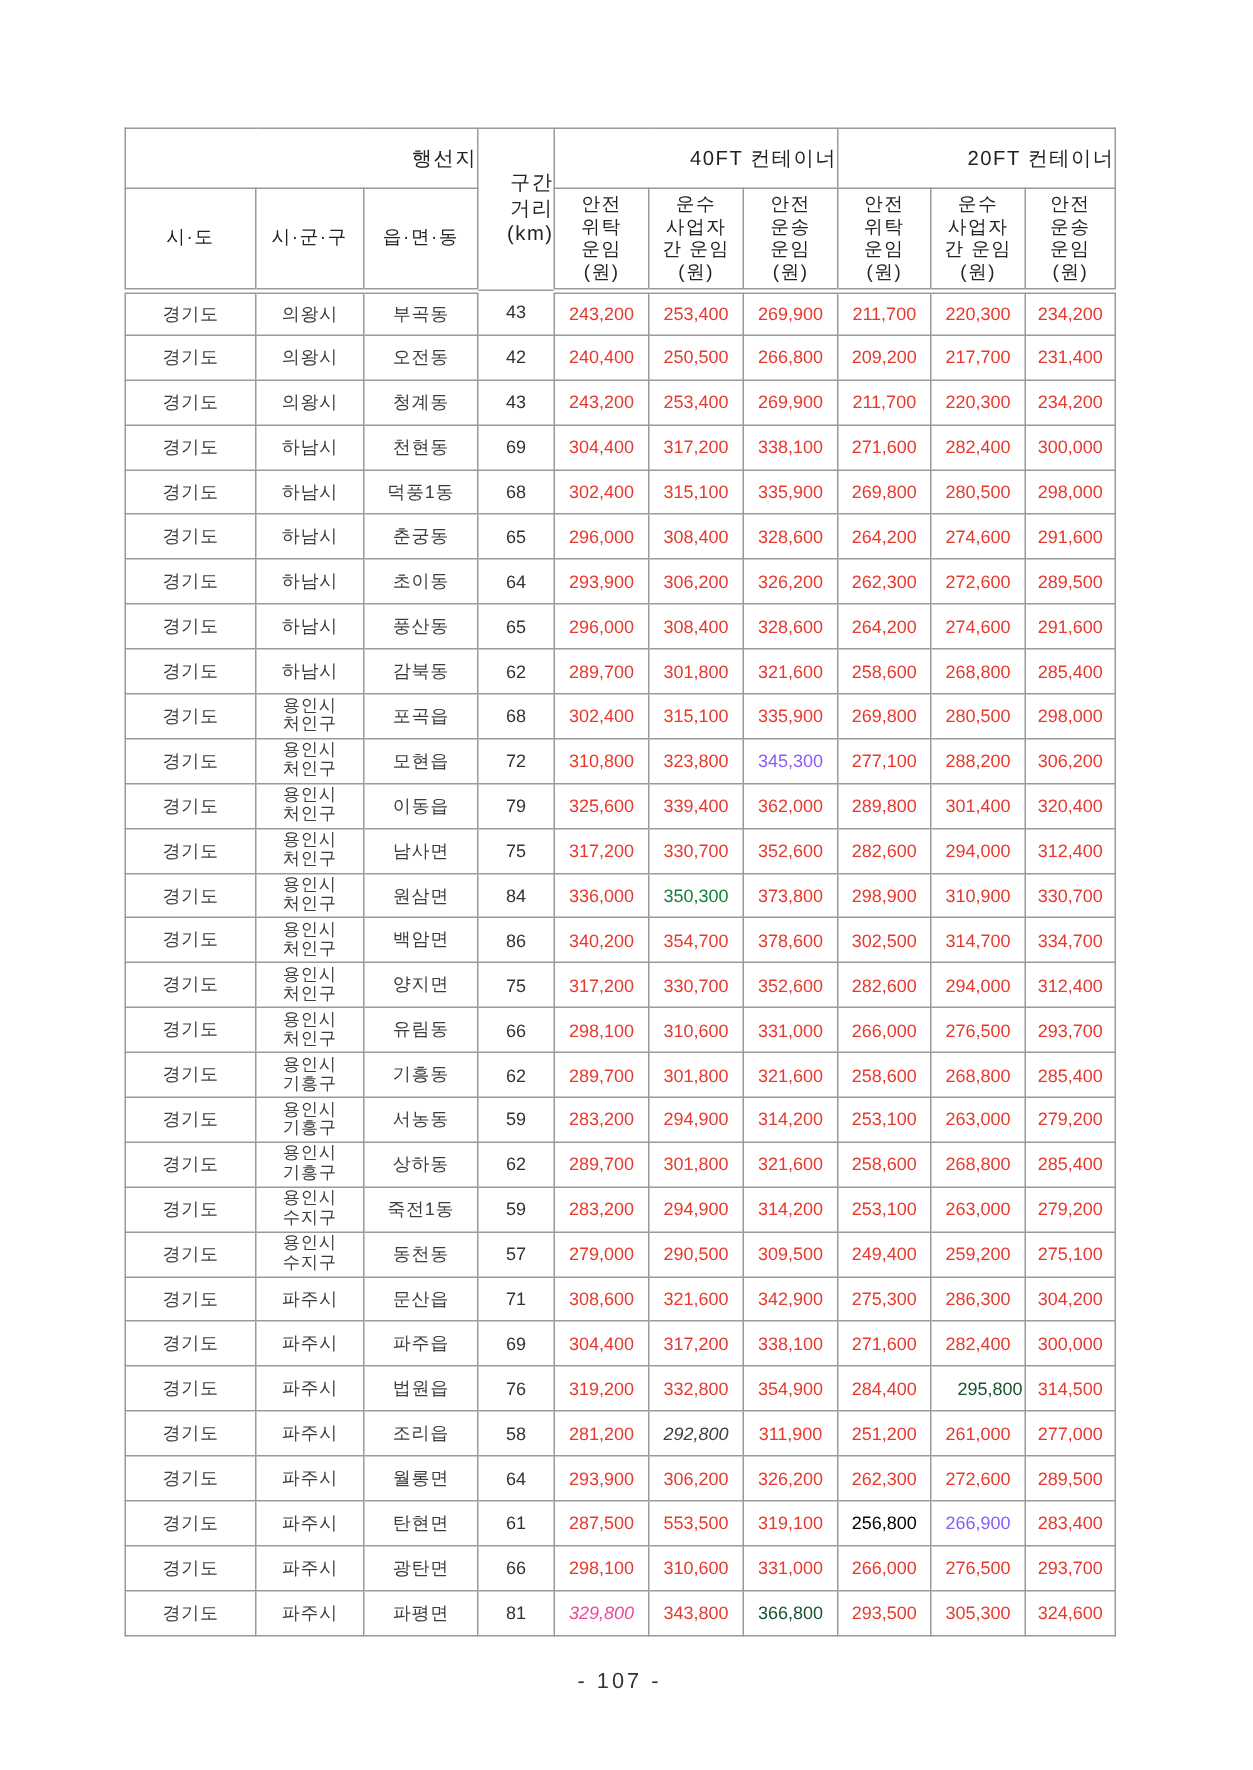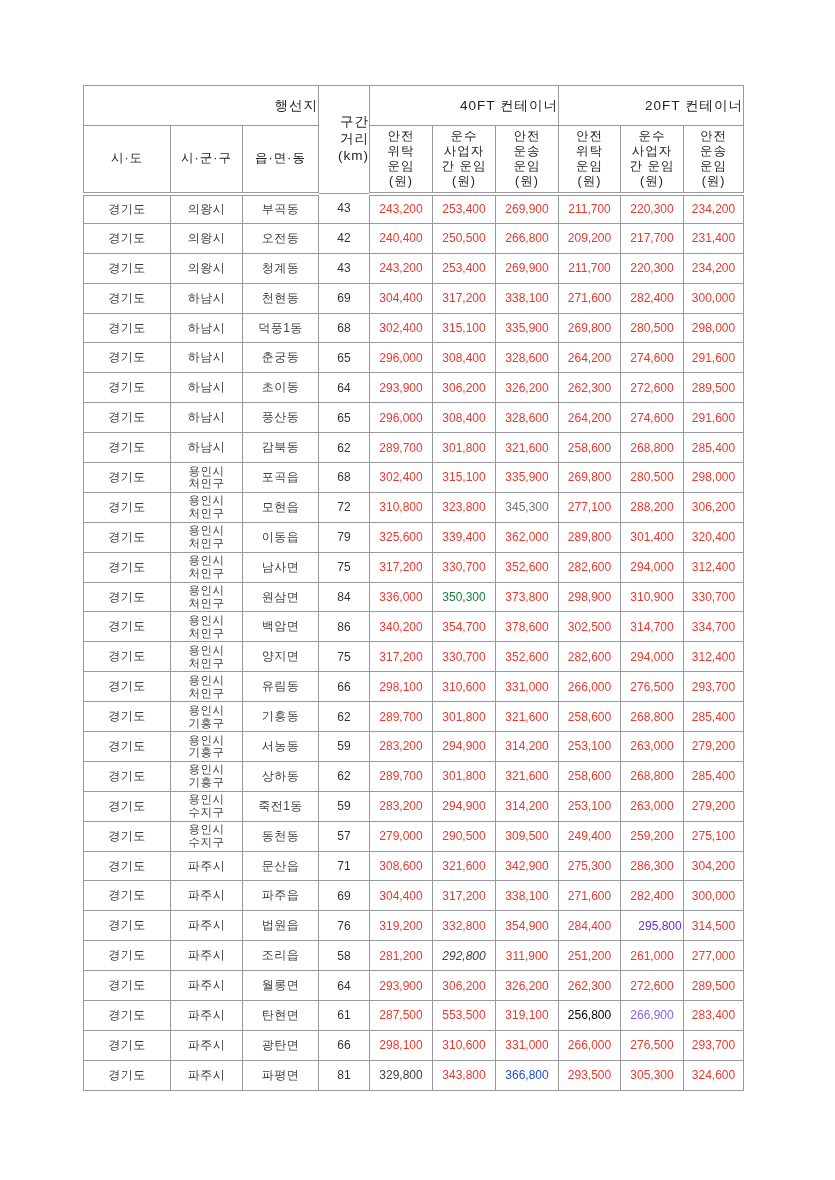--- a/index.html
+++ b/index.html
@@ -247,21 +247,21 @@
             <td class="fare" style="color: rgb(232, 57, 46);">298,000</td>
           </tr>
           <tr>
             <td class="loc">경기도</td>
             <td class="loc pre2">용인시
 처인구</td>
             <td class="loc">모현읍</td>
             <td class="dist">72</td>
             <td class="fare" style="color: rgb(232, 57, 46);">310,800</td>
             <td class="fare" style="color: rgb(232, 57, 46);">323,800</td>
-            <td class="fare" style="color: #737373; text-align: center;">345,300</td>
+            <td class="fare" style="color: #8b5cf6; text-align: center;">345,300</td>
             <td class="fare" style="color: rgb(232, 57, 46);">277,100</td>
             <td class="fare" style="color: rgb(232, 57, 46); margin-top: 33px;">288,200</td>
             <td class="fare" style="color: rgb(232, 57, 46);">306,200</td>
           </tr>
           <tr>
             <td class="loc">경기도</td>
             <td class="loc pre2">용인시
 처인구</td>
             <td class="loc">이동읍</td>
             <td class="dist">79</td>
@@ -428,21 +428,21 @@
           </tr>
           <tr>
             <td class="loc">경기도</td>
             <td class="loc">파주시</td>
             <td class="loc">법원읍</td>
             <td class="dist">76</td>
             <td class="fare" style="color: rgb(232, 57, 46);">319,200</td>
             <td class="fare" style="color: rgb(232, 57, 46);">332,800</td>
             <td class="fare" style="color: rgb(232, 57, 46);">354,900</td>
             <td class="fare" style="color: rgb(232, 57, 46);">284,400</td>
-            <td class="fare" style="color: #6d28d9; padding-left: 16px;">295,800</td>
+            <td class="fare" style="color: #14532d; padding-left: 16px;">295,800</td>
             <td class="fare" style="color: rgb(232, 57, 46);">314,500</td>
           </tr>
           <tr>
             <td class="loc">경기도</td>
             <td class="loc">파주시</td>
             <td class="loc">조리읍</td>
             <td class="dist">58</td>
             <td class="fare" style="color: rgb(232, 57, 46);">281,200</td>
             <td class="fare" style="color: #404040; font-style: italic;">292,800</td>
             <td class="fare" style="color: rgb(232, 57, 46);">311,900</td>
@@ -484,23 +484,24 @@
             <td class="fare" style="color: rgb(232, 57, 46);">331,000</td>
             <td class="fare" style="color: rgb(232, 57, 46);">266,000</td>
             <td class="fare" style="color: rgb(232, 57, 46);">276,500</td>
             <td class="fare" style="color: rgb(232, 57, 46);">293,700</td>
           </tr>
           <tr>
             <td class="loc">경기도</td>
             <td class="loc">파주시</td>
             <td class="loc">파평면</td>
             <td class="dist">81</td>
-            <td class="fare" style="color: #404040;">329,800</td>
+            <td class="fare" style="color: #ec4899; font-style: italic;">329,800</td>
             <td class="fare" style="color: rgb(232, 57, 46);">343,800</td>
-            <td class="fare" style="color: #1d4ed8; margin-top: 23px;">366,800</td>
+            <td class="fare" style="color: #14532d; margin-top: 23px;">366,800</td>
             <td class="fare" style="color: rgb(232, 57, 46);">293,500</td>
             <td class="fare" style="color: rgb(232, 57, 46);">305,300</td>
             <td class="fare" style="color: rgb(232, 57, 46);">324,600</td>
           </tr>
         </tbody>
     </table>
   </div>
+  <div class="footer">- 107 -</div>
 </div>
 
 </body></html>

